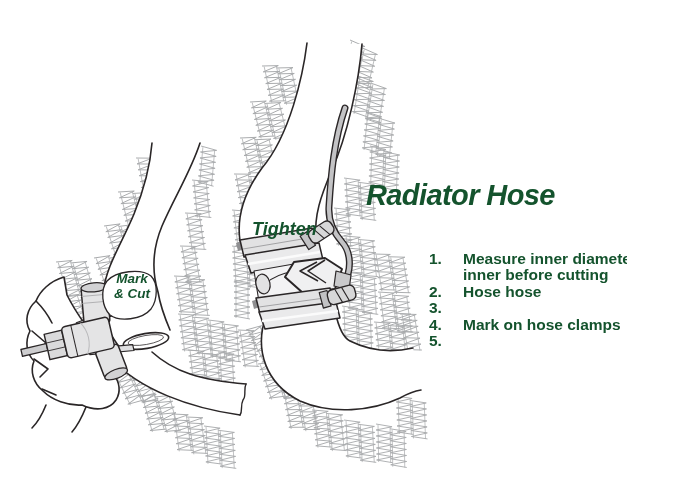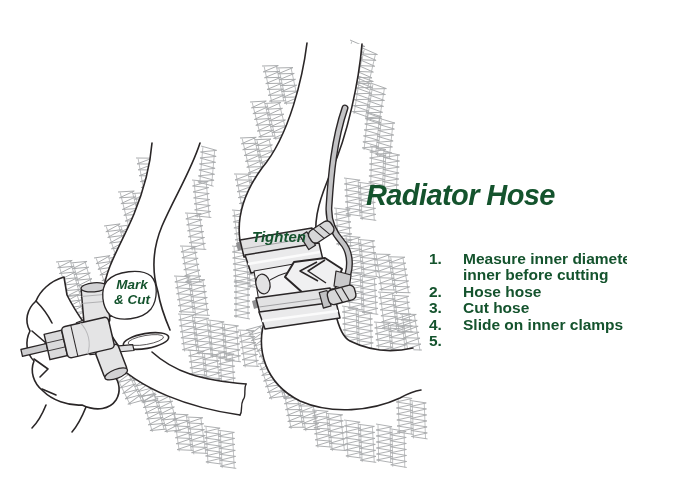--- a/index.html
+++ b/index.html
@@ -6,22 +6,22 @@
   .stage{position:relative;width:627px;height:487px;background:#ffffff;overflow:hidden;
          font-family:"Liberation Sans",sans-serif;color:#14532d;}
   .illustration{position:absolute;left:0;top:0;}
   .title{position:absolute;left:366px;top:182px;font-size:29px;line-height:27px;
          font-weight:bold;font-style:italic;letter-spacing:-0.6px;white-space:nowrap;}
   .steps{position:absolute;left:429px;top:251px;font-size:15.5px;line-height:16.4px;font-weight:bold;}
   .step{display:flex;}
   .step .num{width:34px;flex:none;}
   .step .txt{width:200px;}
   .lbl{position:absolute;font-weight:bold;font-style:italic;}
-  .lbl-markcut{left:102px;top:278px;width:60px;text-align:center;font-size:13.5px;line-height:14.5px;}
-  .lbl-tighten{left:252px;top:228px;font-size:15px;font-style:italic;}
+  .lbl-markcut{left:102px;top:272px;width:60px;text-align:center;font-size:13.5px;line-height:14.5px;}
+  .lbl-tighten{left:252px;top:219px;font-size:18px;font-style:italic;}
 </style>
 </head>
 <body>
 
 <div class="stage">
 
   <svg class="illustration" width="699" height="487" viewBox="0 0 699 487" xmlns="http://www.w3.org/2000/svg">
 
     <defs>
       <g id="coil" stroke="#a8aaac" stroke-width="0.9" fill="none">
@@ -216,25 +216,24 @@
     <div class="step">
       <span class="num">1.</span>
       <span class="txt">Measure inner diameter of inner before cutting</span>
     </div>
     <div class="step">
       <span class="num">2.</span>
       <span class="txt">Hose hose</span>
     </div>
     <div class="step">
       <span class="num">3.</span>
-      <span class="txt">Cut hose</span>
     </div>
     <div class="step">
       <span class="num">4.</span>
-      <span class="txt">Slide on inner clamps</span>
+      <span class="txt">Mark on hose clamps</span>
     </div>
     <div class="step">
       <span class="num">5.</span>
     </div>
   </div>
 
   <div class="lbl lbl-markcut">
     <div>Mark</div>
     <div>&amp; Cut</div>
   </div>

